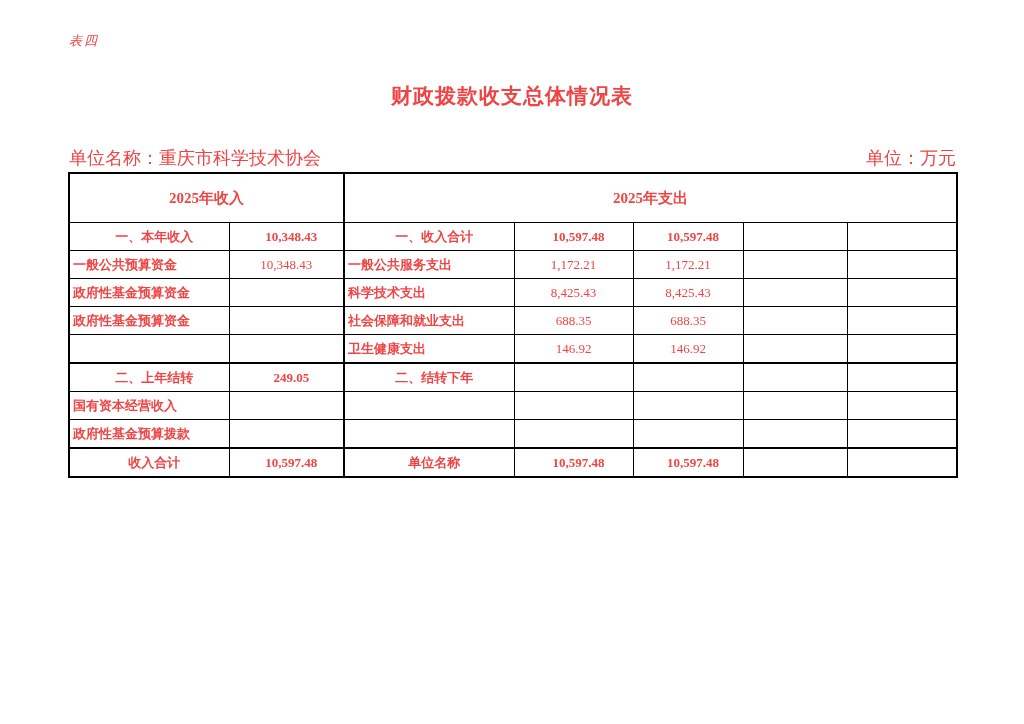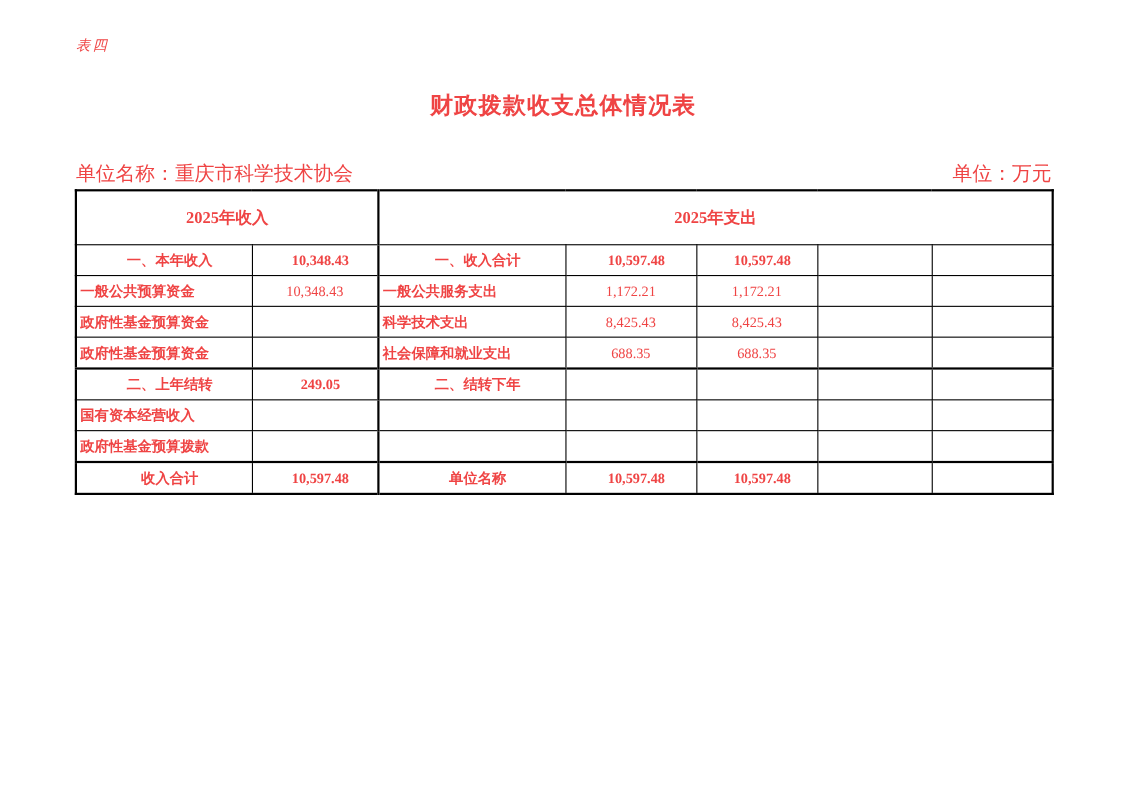--- a/index.html
+++ b/index.html
@@ -104,20 +104,29 @@
       </tr>
       <tr class="itemrow">
         <td class="item">政府性基金预算资金</td>
         <td class="num"></td>
         <td class="item vthick">社会保障和就业支出</td>
         <td class="num">688.35</td>
         <td class="num">688.35</td>
         <td class="num"></td>
         <td class="num"></td>
       </tr>
+      <tr class="itemrow">
+        <td class="item"></td>
+        <td class="num"></td>
+        <td class="item vthick">卫生健康支出</td>
+        <td class="num">146.92</td>
+        <td class="num">146.92</td>
+        <td class="num"></td>
+        <td class="num"></td>
+      </tr>
       <tr class="section thick-top">
         <td class="item">二、上年结转</td>
         <td class="num">249.05</td>
         <td class="item vthick">二、结转下年</td>
         <td class="num"></td>
         <td class="num"></td>
         <td class="num"></td>
         <td class="num"></td>
       </tr>
       <tr class="itemrow">

